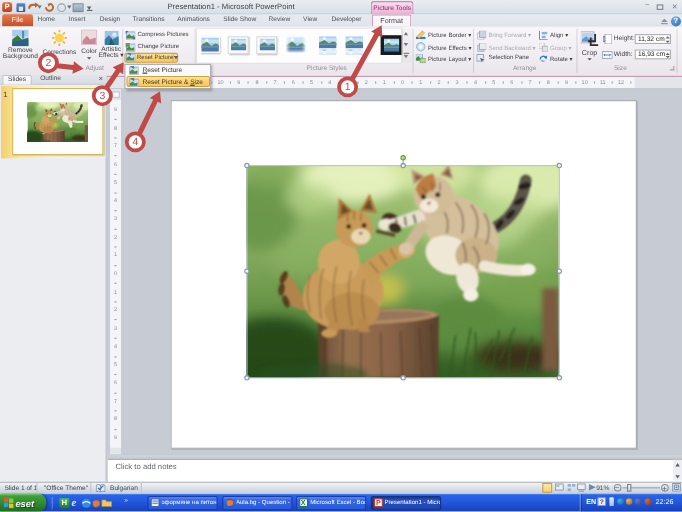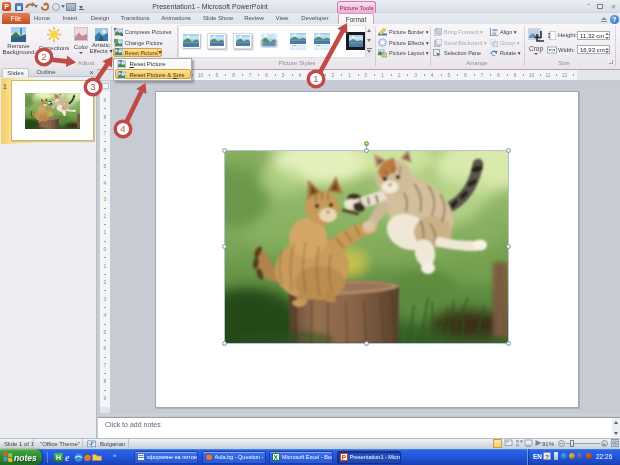--- a/index.html
+++ b/index.html
@@ -819,21 +819,21 @@
   </svg>
 <div class="abs" style="left:0;top:449px;width:620px;height:16px;background:linear-gradient(#4e8df8 0%,#2a62e8 8%,#2258dd 45%,#1a45bd 90%,#1941ad 100%);"></div>
 <div class="abs" style="left:0;top:449px;width:42px;height:16px;background:linear-gradient(#7cc96a 0%,#3e9e3c 12%,#2f8a31 55%,#1f6a24 100%);border-radius:0 7px 7px 0;box-shadow:1px 0 2px rgba(0,0,0,0.4);"></div>
 <svg class="abs" style="left:3px;top:452px;" width="10" height="10">
     <circle cx="5" cy="5" r="5" fill="none"></circle>
     <rect x="0.5" y="0.5" width="4" height="4" fill="#e85438" transform="skewY(-6)"></rect>
     <rect x="5.2" y="0.5" width="4" height="4" fill="#8cc63e" transform="skewY(6)"></rect>
     <rect x="0.5" y="5.2" width="4" height="4" fill="#3a9ade" transform="skewY(-6)"></rect>
     <rect x="5.2" y="5.2" width="4" height="4" fill="#f8b820" transform="skewY(6)"></rect>
   </svg>
-<div class="abs" style="left:14px;top:452.5px;font-size:8.5px;font-weight:bold;font-style:italic;color:#fff;text-shadow:1px 1px 1px rgba(0,0,0,0.5);">notes</div>
+<div class="abs" style="left:14px;top:452.5px;font-size:8.5px;font-weight:bold;font-style:italic;color:#fff;text-shadow:1px 1px 1px rgba(0,0,0,0.5);">eset</div>
 <div class="abs" style="left:47px;top:451.5px;width:1px;height:11px;background:rgba(255,255,255,0.3);"></div>
 <div class="abs" style="left:54px;top:452.5px;width:9px;height:9px;background:linear-gradient(#4ac04a,#1a7a2a);border-radius:1px;color:#fff;font-size:7px;text-align:center;line-height:9px;font-weight:bold;">H</div>
 <div class="abs" style="left:65px;top:452px;color:#cfe0f8;font-size:10px;font-weight:bold;font-style:italic;font-family:'Liberation Serif',serif;">e</div>
 <svg class="abs" style="left:74px;top:452.5px;" width="9" height="9">
     <circle cx="4.5" cy="4.5" r="4.2" fill="#3a8ae0"></circle>
     <path d="M1 4.5 Q4.5 1.5 8 4.5" stroke="#fff" stroke-width="1" fill="none"></path>
   </svg>
 <svg class="abs" style="left:83px;top:452.5px;" width="9" height="9">
     <circle cx="4.5" cy="4.5" r="4.2" fill="#2a5ac8"></circle>
     <path d="M1.5 3 Q4.5 0.5 7.5 3 L7.5 6 Q6 8.2 3 7.8 Q1 7 1.5 3" fill="#f07820"></path>

